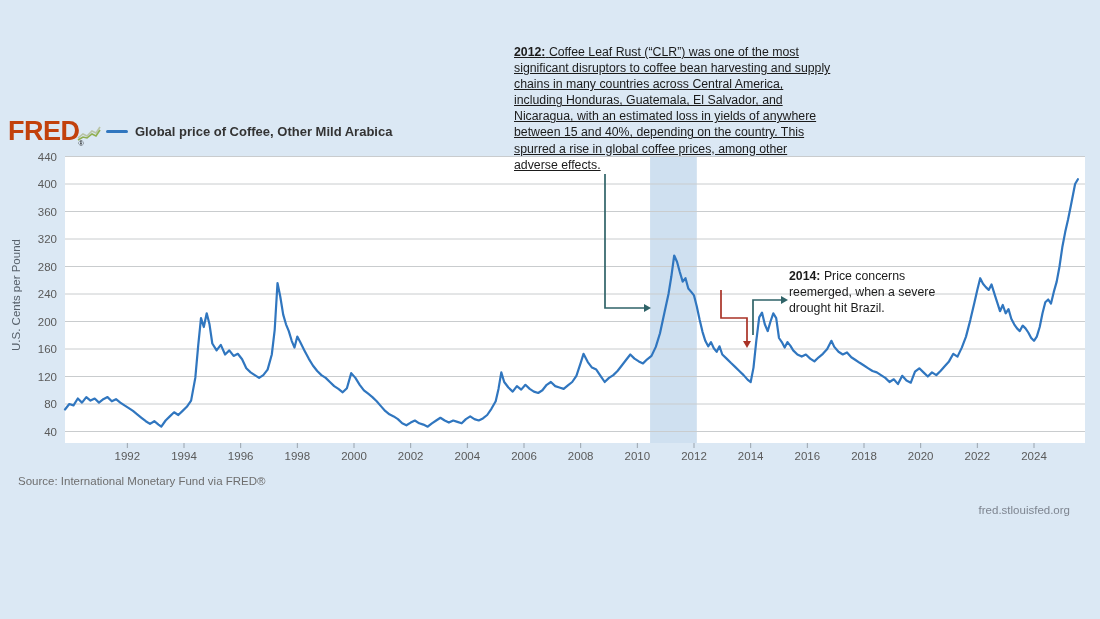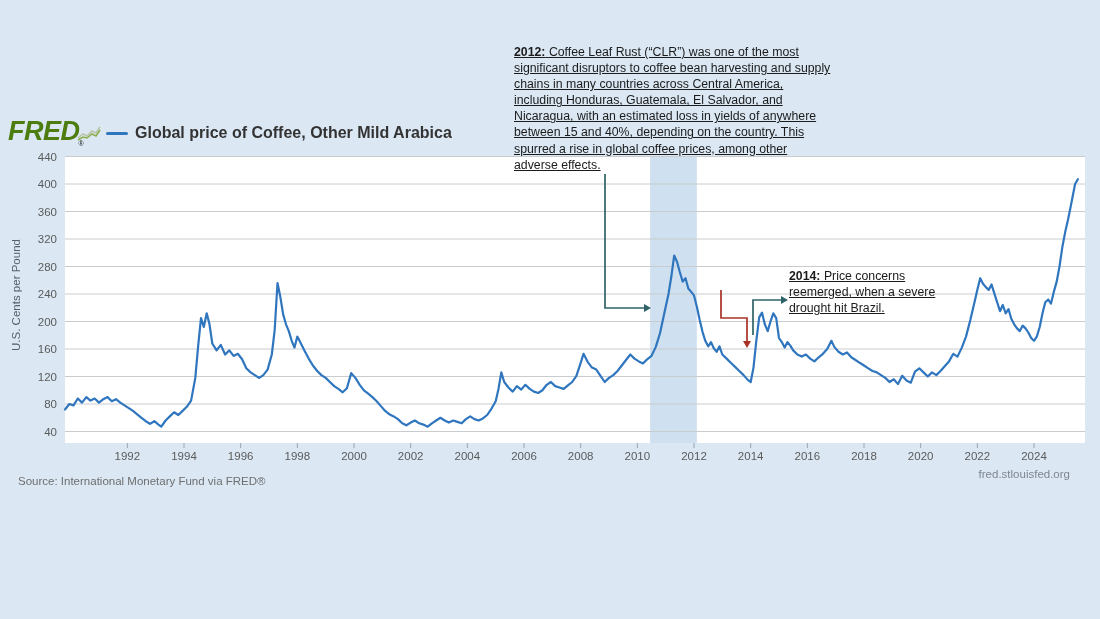--- a/index.html
+++ b/index.html
@@ -1,35 +1,35 @@
 <!DOCTYPE html>
 <html><head>
 <meta charset="utf-8">
 <style>
   html,body{margin:0;padding:0;}
   body{font-family:"Liberation Sans", sans-serif;}
   #page{position:relative;width:1100px;height:619px;background:#dbe8f4;overflow:hidden;}
   #chart-canvas{position:absolute;left:0;top:0;}
   
   #fred-logo{position:absolute;left:8px;top:116px;height:32px;}
-  #fred-logo-text{font-weight:800;font-size:27px;letter-spacing:-0.5px;color:#4d7c0f;font-family:"Liberation Sans",sans-serif;font-style:italic;}
+  #fred-logo-text{font-weight:800;font-size:27px;letter-spacing:-0.5px;color:#c2410c;font-family:"Liberation Sans",sans-serif;}
   #registered-mark{font-size:7px;color:#101010;vertical-align:baseline;position:relative;top:6px;left:-1px;}
   #fred-sparkline-icon{position:absolute;left:76px;top:124px;}
   #legend{position:absolute;left:106px;top:124px;display:flex;align-items:center;gap:7px;}
   #legend-swatch{width:22px;height:3px;border-radius:2px;background:#3076bf;}
-  #legend-label{font-size:16px;font-weight:bold;color:#333;}
+  #legend-label{font-size:13px;font-weight:bold;color:#333;}
   
   .ann{position:absolute;font-size:12.3px;line-height:16.1px;color:#1b1b1b;}
   .ann b{font-weight:bold;}
   #annotation-2012{left:514px;top:44px;width:320px;text-decoration:underline;}
   #annotation-2013{left:705px;top:170px;width:124px;}
-  #annotation-2014{left:789px;top:268px;width:172px;text-decoration:underline;}
+  #annotation-2014{left:789px;top:268px;width:172px;}
   
   #source-text{position:absolute;left:18px;top:475px;font-size:11.5px;color:#6e6e6e;}
-  #watermark-link{position:absolute;right:30px;top:468px;font-size:11.5px;color:#7e8590;}
+  #watermark-link{position:absolute;right:30px;top:504px;font-size:11.5px;color:#7e8590;}
 </style>
 </head>
 <body>
 
 <div id="page" style="background: rgb(219, 232, 244);">
 
   <svg id="chart-canvas" width="1100" height="619" viewBox="0 0 1100 619">
       <rect x="65" y="156" width="1020" height="287" fill="#ffffff"></rect>
       <rect x="650.0833333333359" y="156" width="46.749999999996135" height="287" fill="#cfe0f0"></rect>
       <line x1="65" x2="1085" y1="156.5" y2="156.5" stroke="#c9ccce" stroke-width="1"></line>

